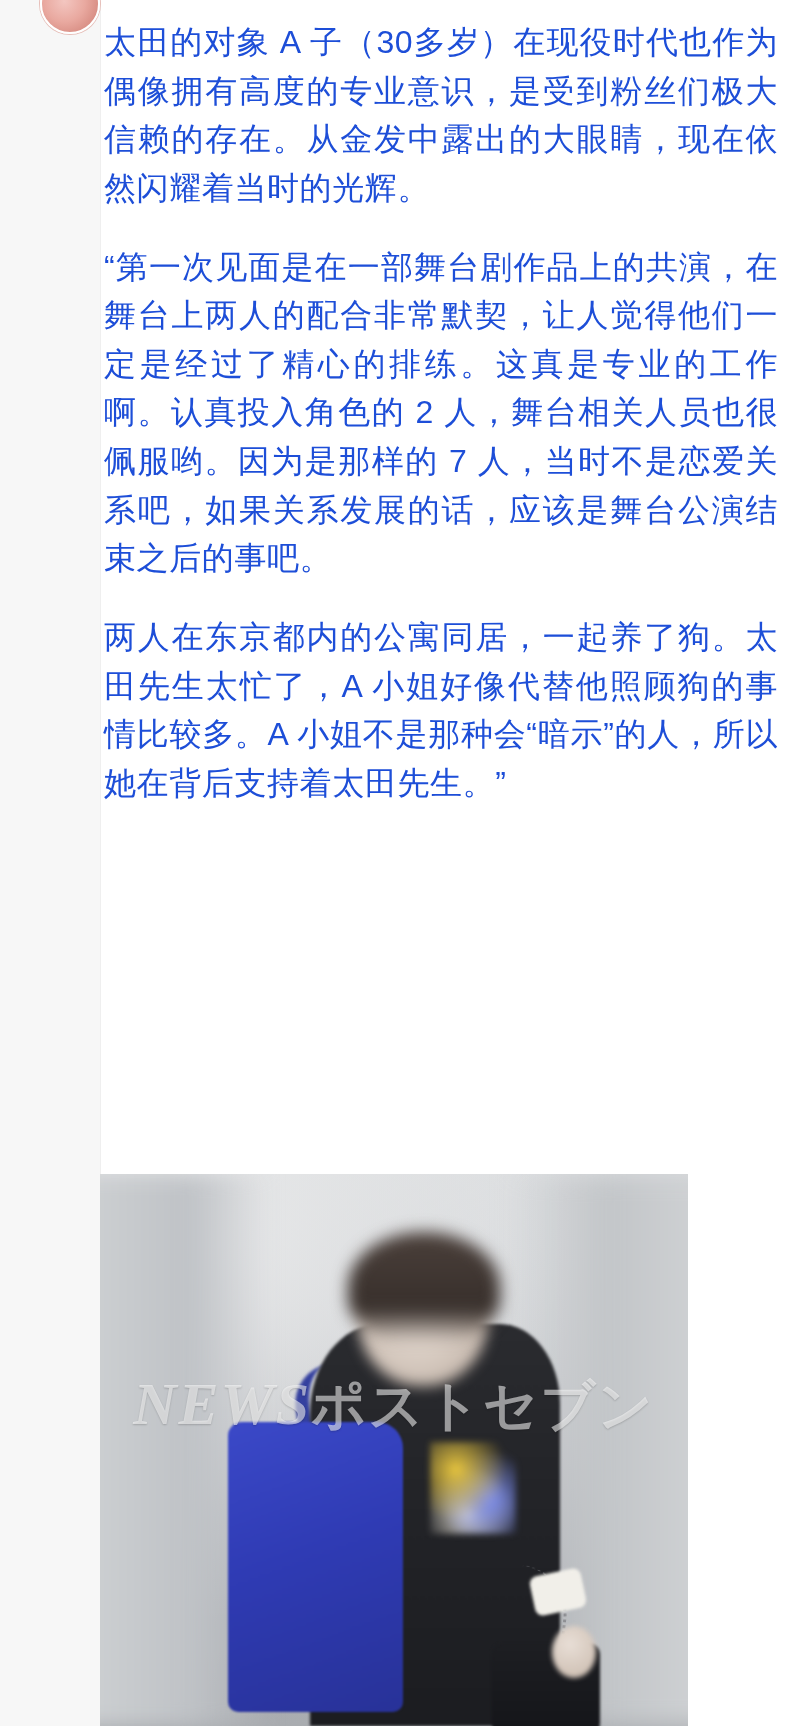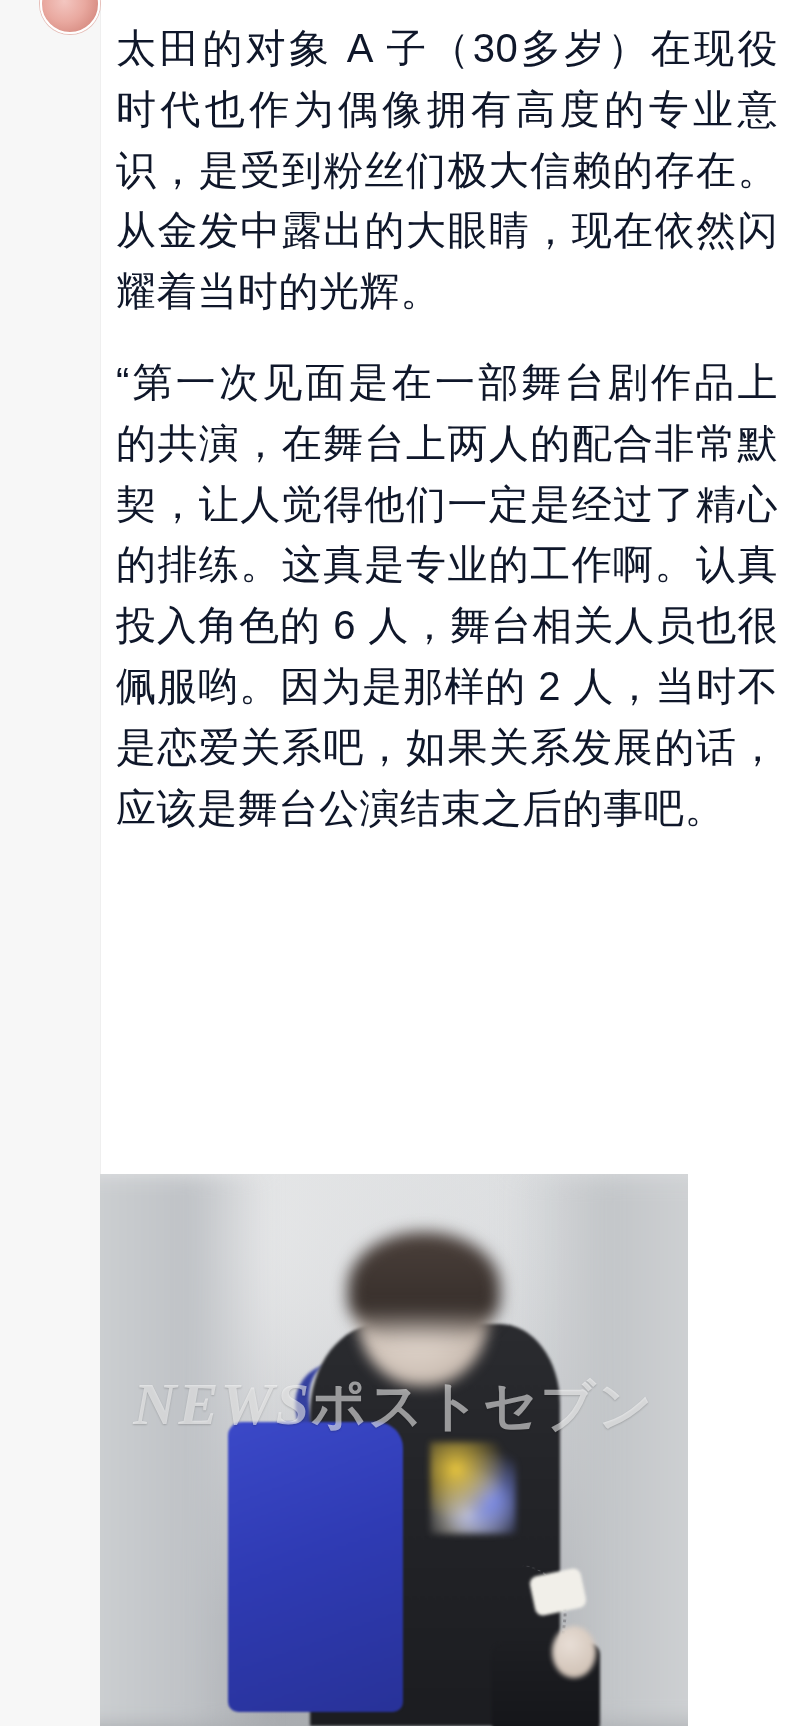--- a/index.html
+++ b/index.html
@@ -50,24 +50,24 @@
   .content {
     position: absolute;
     left: 100px;
     top: 0;
     width: 700px;
     padding: 18px 22px 0 4px;
     box-sizing: border-box;
   }
 
   p.para {
-    margin: 0 0 30px 12px;
-    font-size: 40px;
+    margin: 0 0 30px 0;
+    font-size: 32px;
     line-height: 1.52;
-    color: #0f172a;
+    color: #1d4ed8;
     letter-spacing: 0.6px;
     text-align: justify;
     text-justify: inter-ideograph;
     word-break: break-word;
   }
 
   .figure {
     position: absolute;
     left: 100px;
     top: 1174px;
@@ -231,21 +231,22 @@
 </head>
 <body>
 
 <div class="page">
 
   <div class="gutter"></div>
   <div class="avatar"></div>
 
   <div class="content">
     <p class="para">太田的对象 A 子（30多岁）在现役时代也作为偶像拥有高度的专业意识，是受到粉丝们极大信赖的存在。从金发中露出的大眼睛，现在依然闪耀着当时的光辉。</p>
-    <p class="para">“第一次见面是在一部舞台剧作品上的共演，在舞台上两人的配合非常默契，让人觉得他们一定是经过了精心的排练。这真是专业的工作啊。认真投入角色的 6 人，舞台相关人员也很佩服哟。因为是那样的 2 人，当时不是恋爱关系吧，如果关系发展的话，应该是舞台公演结束之后的事吧。</p>
+    <p class="para">“第一次见面是在一部舞台剧作品上的共演，在舞台上两人的配合非常默契，让人觉得他们一定是经过了精心的排练。这真是专业的工作啊。认真投入角色的 2 人，舞台相关人员也很佩服哟。因为是那样的 7 人，当时不是恋爱关系吧，如果关系发展的话，应该是舞台公演结束之后的事吧。</p>
+    <p class="para">两人在东京都内的公寓同居，一起养了狗。太田先生太忙了，A 小姐好像代替他照顾狗的事情比较多。A 小姐不是那种会“暗示”的人，所以她在背后支持着太田先生。”</p>
   </div>
 
   <div class="figure">
     <div class="photo-bg"></div>
     <div class="photo-blur-left"></div>
     <div class="photo-blur-right"></div>
     <div class="bag-strap"></div>
     <div class="subject-body"></div>
     <div class="subject-head"></div>
     <div class="subject-hair"></div>

